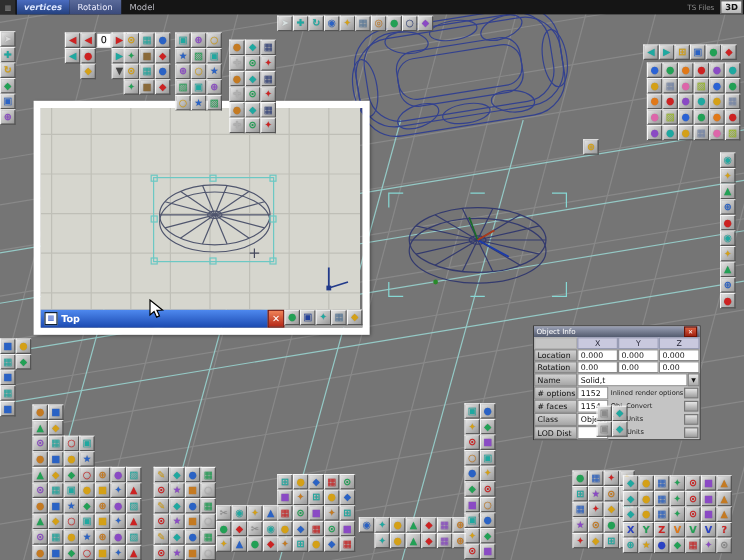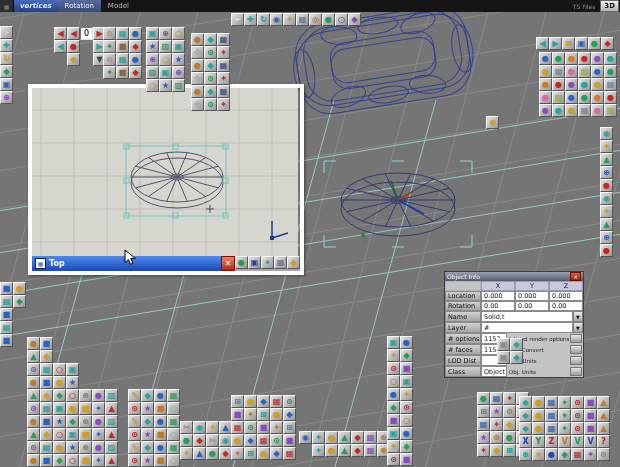--- a/index.html
+++ b/index.html
@@ -29,21 +29,21 @@
     background:linear-gradient(135deg,#e4e4e4,#989898);
     border:1px solid;border-color:#f6f6f6 #555 #555 #f6f6f6;
     display:flex;align-items:center;justify-content:center;
     font-size:8px;line-height:1;cursor:pointer;user-select:none}
   .icon-cell span{font-weight:bold;text-shadow:0 0 1px rgba(0,0,0,.25)}
   .icon-cell.blank{visibility:hidden}
   .icon-cell.field{background:#fff;border-color:#777 #ddd #ddd #777}
   .icon-cell.field span{font-weight:normal;color:#000}
   
   .tview{position:absolute;left:28px;top:84px;width:268px;z-index:10;
-    border:4px solid #ffffff;box-shadow:1px 1px 3px rgba(0,0,0,.45)}
+    border:6px solid #ffffff;box-shadow:1px 1px 3px rgba(0,0,0,.45)}
   .tview-content{position:relative;width:266px;height:168px;background:#d6d6ce;overflow:hidden}
   .tview-bar{height:15px;display:flex;align-items:stretch;background:#a8a8a8}
   .tview-bar-blue{flex:1;display:flex;align-items:center;gap:3px;padding:0 3px;
     background:linear-gradient(#4f8af0,#1b49b0);color:#fff;font-size:8px;font-weight:bold}
   .tview-win-icon{width:9px;height:9px;background:#fff;border:1px solid #123;
     display:flex;align-items:center;justify-content:center;font-size:6px;color:#2a52c4}
   .tview-close{width:14px;display:flex;align-items:center;justify-content:center;
     background:linear-gradient(#f08358,#b52818);color:#fff;font-size:8px;
     border:1px solid #7a1005;box-sizing:border-box;cursor:pointer}
   #tview-buttons{display:flex}
@@ -301,49 +301,44 @@
         <div class="ip-cell">0.00</div>
         <div class="ip-cell">0.00</div>
       </div>
     </div>
   <div id="ip-drop-rows">
       <div class="ip-row tall">
         <div class="ip-label">Name</div>
         <div class="ip-cell">Solid,t</div>
         <div class="ip-drop">▼</div>
       </div>
-      <div class="ip-row tall">
-        <div class="ip-label">Layer</div>
-        <div class="ip-cell">#</div>
-        <div class="ip-drop">▼</div>
-      </div>
     </div>
   <div id="ip-stat-rows">
       <div class="ip-row tall">
         <div class="ip-label"># options</div>
         <div class="ip-sv">1152</div>
         <div class="ip-rt">Inlined render options</div>
         <div class="ip-box"></div>
       </div>
       <div class="ip-row tall">
         <div class="ip-label"># faces</div>
         <div class="ip-sv">1154</div>
         <div class="ip-rt">Obj. Convert</div>
         <div class="ip-box"></div>
       </div>
       <div class="ip-row tall">
+        <div class="ip-label">Class</div>
+        <div class="ip-sv">Object</div>
+        <div class="ip-rt">Obj. Units</div>
+        <div class="ip-box"></div>
+      </div>
+      <div class="ip-row tall">
         <div class="ip-label">LOD Dist</div>
         <div class="ip-sv"></div>
         <div class="ip-rt">Scn. Units</div>
-        <div class="ip-box"></div>
-      </div>
-      <div class="ip-row tall">
-        <div class="ip-label">Class</div>
-        <div class="ip-sv">Object</div>
-        <div class="ip-rt">Obj. Units</div>
         <div class="ip-box"></div>
       </div>
     </div>
 </div>
 
 <svg class="cursor" width="14" height="18">
   <polygon points="1,1 1,13.5 4.4,10.6 6.5,15.3 8.9,14.2 6.8,9.6 11.4,9.4" fill="#fff" stroke="#000" stroke-width="1"></polygon>
 </svg>
 
 <div class="icon-group" style="left: 231px; top: 13px; width: 130px;">

